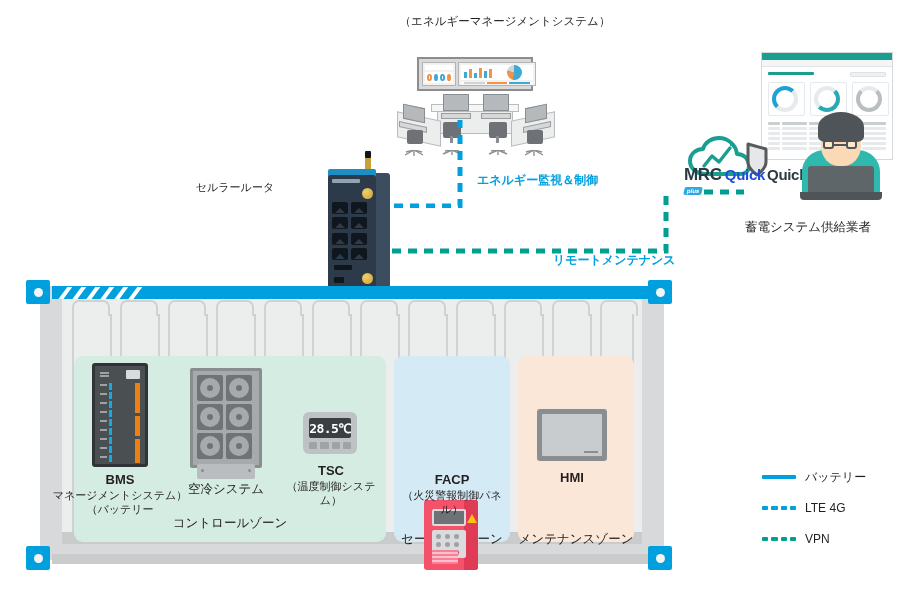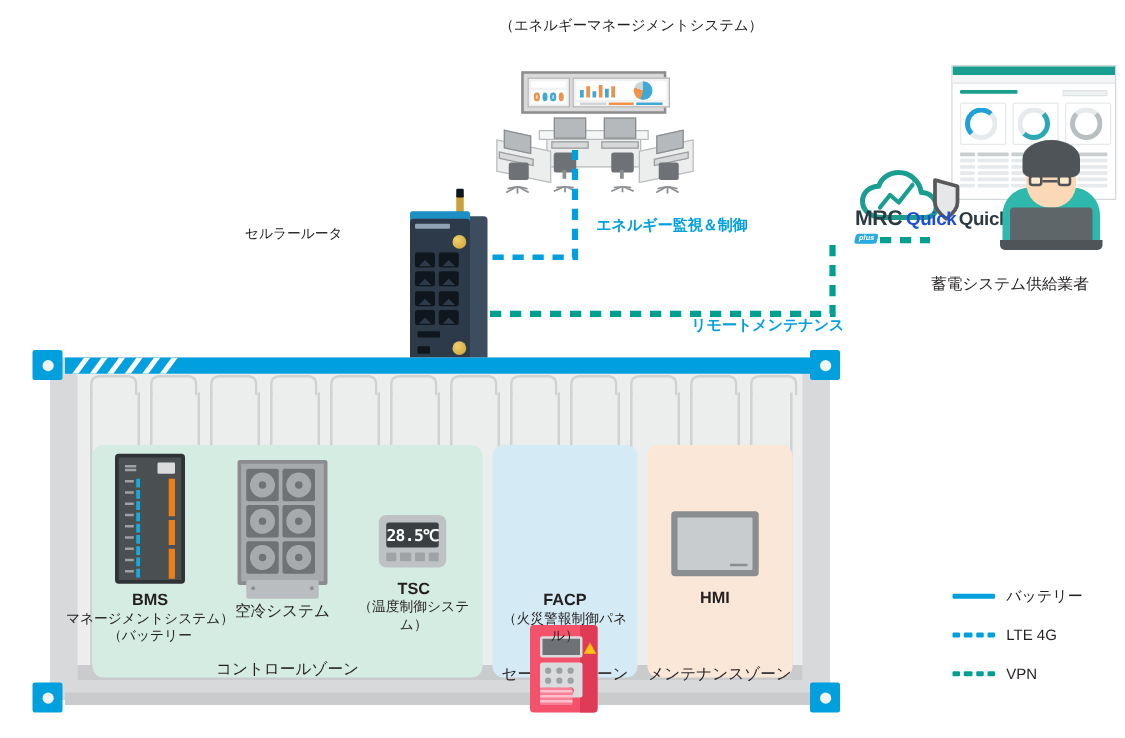--- a/index.html
+++ b/index.html
@@ -389,21 +389,21 @@
       <i></i>
     </div>
   <div class="abs corner" style="left:626px;top:268px;width:24px;height:24px;">
       <i></i>
     </div>
 
   <div class="abs zone zone-ctrl" style="left:52px;top:78px;width:312px;height:186px;"></div>
   <div class="abs zone zone-safe" style="left:372px;top:78px;width:116px;height:186px;"></div>
   <div class="abs zone zone-maint" style="left:496px;top:78px;width:116px;height:186px;"></div>
 
-  <div class="abs ctr t-zone" style="left:52px;top:250px;width:312px;">コントロールゾーン</div>
+  <div class="abs ctr t-zone" style="left:52px;top:238px;width:312px;">コントロールゾーン</div>
   <div class="abs ctr t-zone" style="left:372px;top:254px;width:116px;">セーフティゾーン</div>
   <div class="abs ctr t-zone" style="left:490px;top:254px;width:128px;">メンテナンスゾーン</div>
 </div>
 
 <div class="abs bms" style="left:92px;top:363px;width:56px;height:104px;">
   <div class="bms-hdr">
       <b></b>
       <b class="b2"></b>
       <i></i>
     </div>

